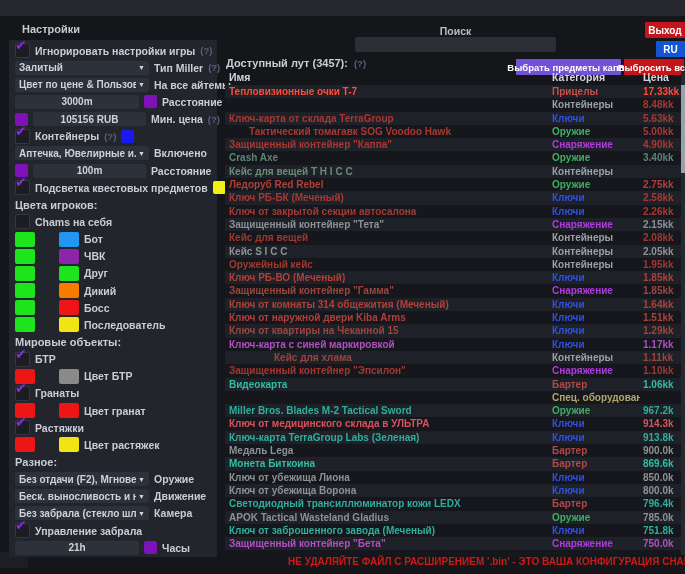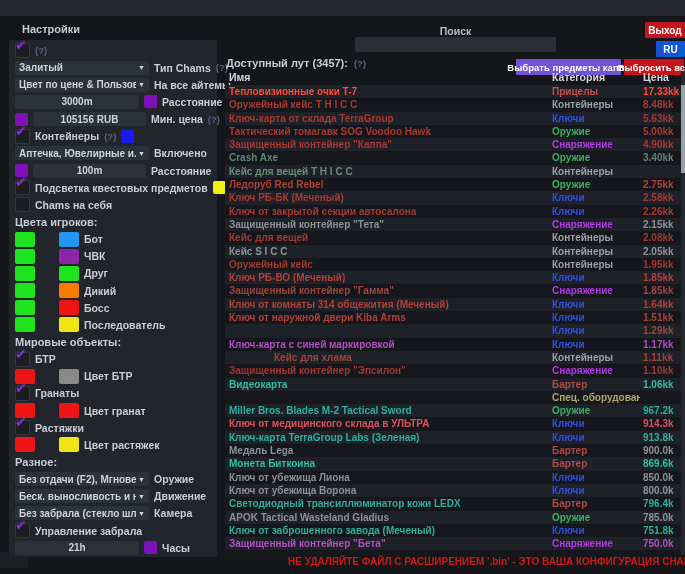--- a/index.html
+++ b/index.html
@@ -68,28 +68,29 @@
 <div class="topstrip"></div>
 <div class="corner-tab"></div>
 
 <div class="settings-title">Настройки</div>
 <div class="panel">
   <div id="settings-rows">
       <div class="srow">
         <span class="cb">
           <span class="chk">✔</span>
         </span>
+        <span class="lbl">Игнорировать настройки игры</span>
         <span class="hint">(?)</span>
       </div>
       <div class="srow">
         <div class="widget dd">
           <span class="ddval">Залитый</span>
           <span class="arr">▼</span>
         </div>
-        <span class="lbl">Тип Chams</span>
+        <span class="lbl">Тип Miller</span>
         <span class="hint">(?)</span>
       </div>
       <div class="srow">
         <div class="widget dd">
           <span class="ddval">Цвет по цене &amp; Пользователь</span>
           <span class="arr">▼</span>
         </div>
         <span class="lbl">На все айтемы</span>
       </div>
       <div class="srow">
@@ -124,25 +125,25 @@
         <span class="lbl">Расстояние</span>
       </div>
       <div class="srow">
         <span class="cb">
           <span class="chk">✔</span>
         </span>
         <span class="lbl">Подсветка квестовых предметов</span>
         <span class="swatch" style="background: rgb(240, 240, 20);"></span>
       </div>
       <div class="srow">
+        <span class="shead">Цвета игроков:</span>
+      </div>
+      <div class="srow">
         <span class="cb"></span>
         <span class="lbl">Chams на себя</span>
-      </div>
-      <div class="srow">
-        <span class="shead">Цвета игроков:</span>
       </div>
       <div class="srow">
         <span class="pairsw" style="background: rgb(30, 228, 30);"></span>
         <span class="pairgap"></span>
         <span class="pairsw" style="background: rgb(33, 150, 243);"></span>
         <span class="lbl">Бот</span>
       </div>
       <div class="srow">
         <span class="pairsw" style="background: rgb(30, 228, 30);"></span>
         <span class="pairgap"></span>
@@ -265,31 +266,30 @@
   <span class="col-cat">Категория</span>
   <span class="col-price">Цена</span>
 </div>
 <div class="tbody" id="loot-rows">
     <div class="trow">
       <span class="t-name" style="color: rgb(255, 75, 56);">Тепловизионные очки T-7</span>
       <span class="t-cat" style="color: rgb(200, 80, 72);">Прицелы</span>
       <span class="t-price" style="color: rgb(255, 75, 56);">17.33kk</span>
     </div>
     <div class="trow">
-      <span class="t-name" style="color: rgb(168, 56, 50);">Оружейный кейс T H I C C</span>
       <span class="t-cat" style="color: rgb(154, 160, 168);">Контейнеры</span>
       <span class="t-price" style="color: rgb(168, 56, 50);">8.48kk</span>
     </div>
     <div class="trow">
       <span class="t-name" style="color: rgb(168, 56, 50);">Ключ-карта от склада TerraGroup</span>
       <span class="t-cat" style="color: rgb(46, 80, 232);">Ключи</span>
       <span class="t-price" style="color: rgb(168, 56, 50);">5.63kk</span>
     </div>
     <div class="trow">
-      <span class="t-name" style="color: rgb(168, 56, 50);">Тактический томагавк SOG Voodoo Hawk</span>
+      <span class="t-name" style="color: rgb(168, 56, 50); margin-left: 20px;">Тактический томагавк SOG Voodoo Hawk</span>
       <span class="t-cat" style="color: rgb(63, 175, 98);">Оружие</span>
       <span class="t-price" style="color: rgb(168, 56, 50);">5.00kk</span>
     </div>
     <div class="trow">
       <span class="t-name" style="color: rgb(168, 56, 50);">Защищенный контейнер "Каппа"</span>
       <span class="t-cat" style="color: rgb(176, 58, 224);">Снаряжение</span>
       <span class="t-price" style="color: rgb(168, 56, 50);">4.90kk</span>
     </div>
     <div class="trow">
       <span class="t-name" style="color: rgb(92, 134, 120);">Crash Axe</span>
@@ -350,20 +350,21 @@
       <span class="t-name" style="color: rgb(176, 64, 56);">Ключ от комнаты 314 общежития (Меченый)</span>
       <span class="t-cat" style="color: rgb(46, 80, 232);">Ключи</span>
       <span class="t-price" style="color: rgb(176, 64, 56);">1.64kk</span>
     </div>
     <div class="trow">
       <span class="t-name" style="color: rgb(176, 64, 56);">Ключ от наружной двери Kiba Arms</span>
       <span class="t-cat" style="color: rgb(46, 80, 232);">Ключи</span>
       <span class="t-price" style="color: rgb(176, 64, 56);">1.51kk</span>
     </div>
     <div class="trow">
+      <span class="t-name" style="color: rgb(156, 69, 62);">Ключ от квартиры на Чеканной 15</span>
       <span class="t-cat" style="color: rgb(46, 80, 232);">Ключи</span>
       <span class="t-price" style="color: rgb(156, 69, 62);">1.29kk</span>
     </div>
     <div class="trow">
       <span class="t-name" style="color: rgb(176, 80, 192);">Ключ-карта с синей маркировкой</span>
       <span class="t-cat" style="color: rgb(46, 80, 232);">Ключи</span>
       <span class="t-price" style="color: rgb(176, 80, 192);">1.17kk</span>
     </div>
     <div class="trow">
       <span class="t-name" style="color: rgb(156, 69, 62); padding-left: 45px;">Кейс для хлама</span>

